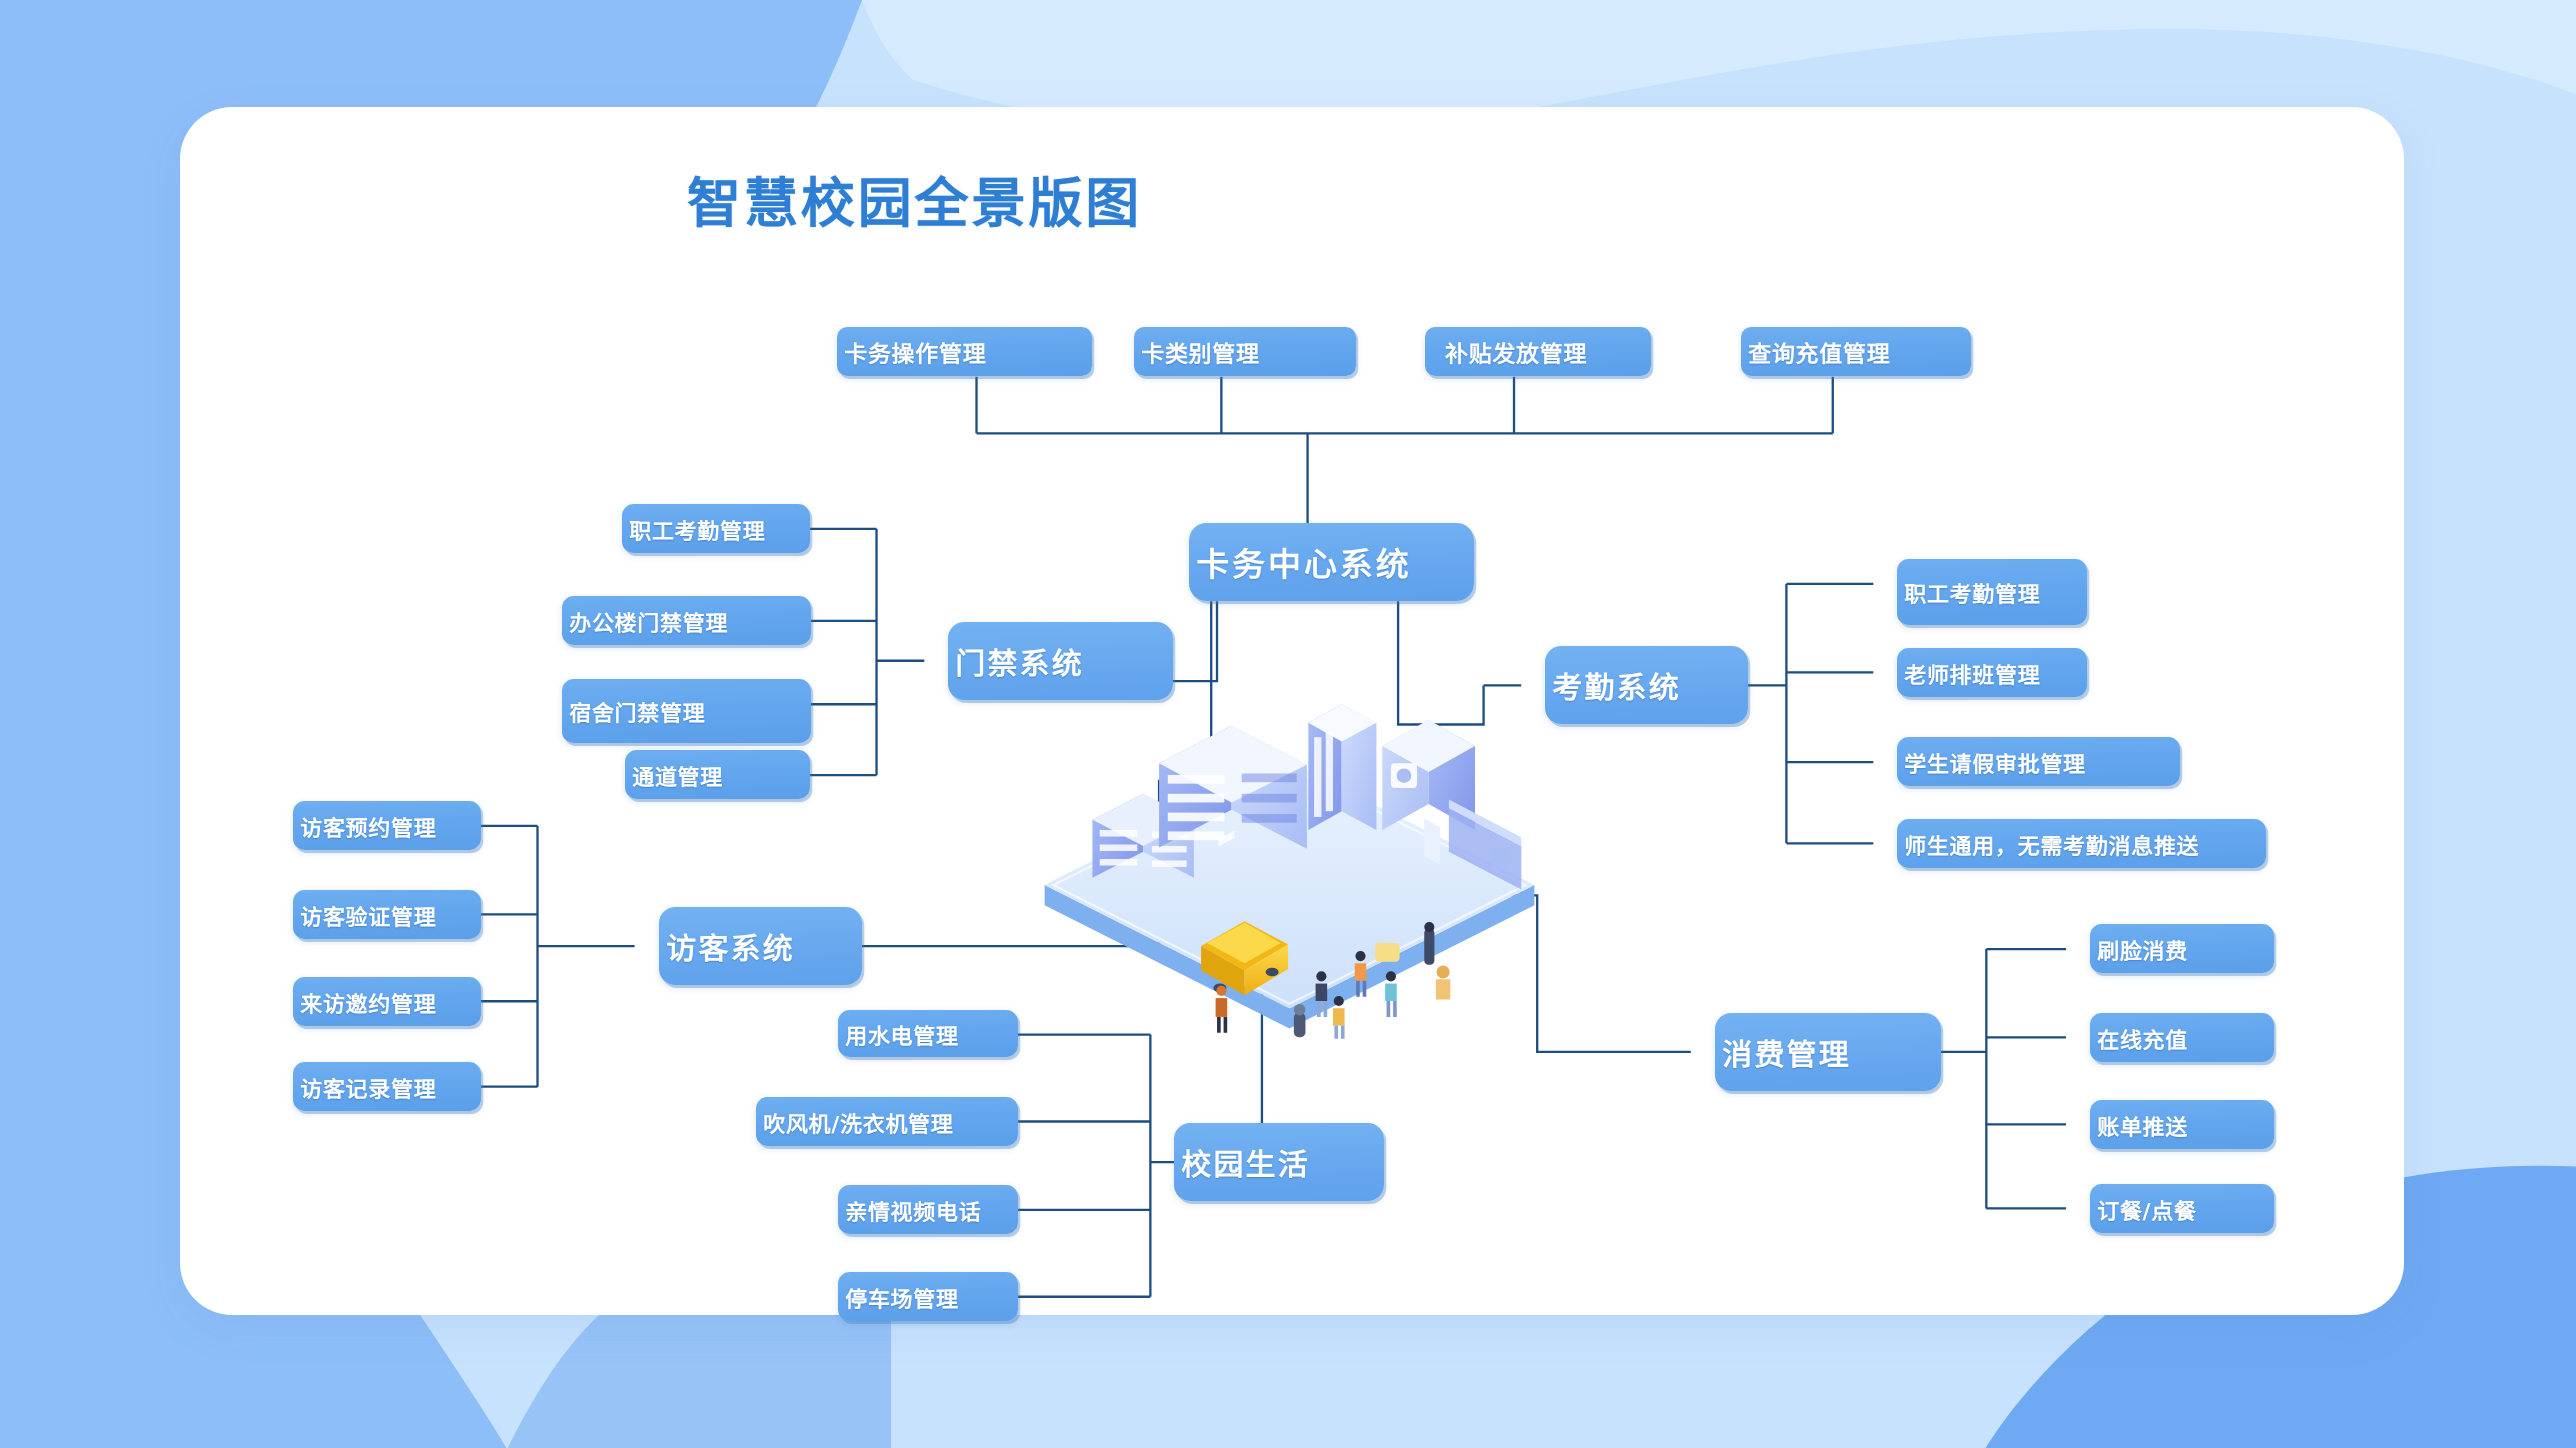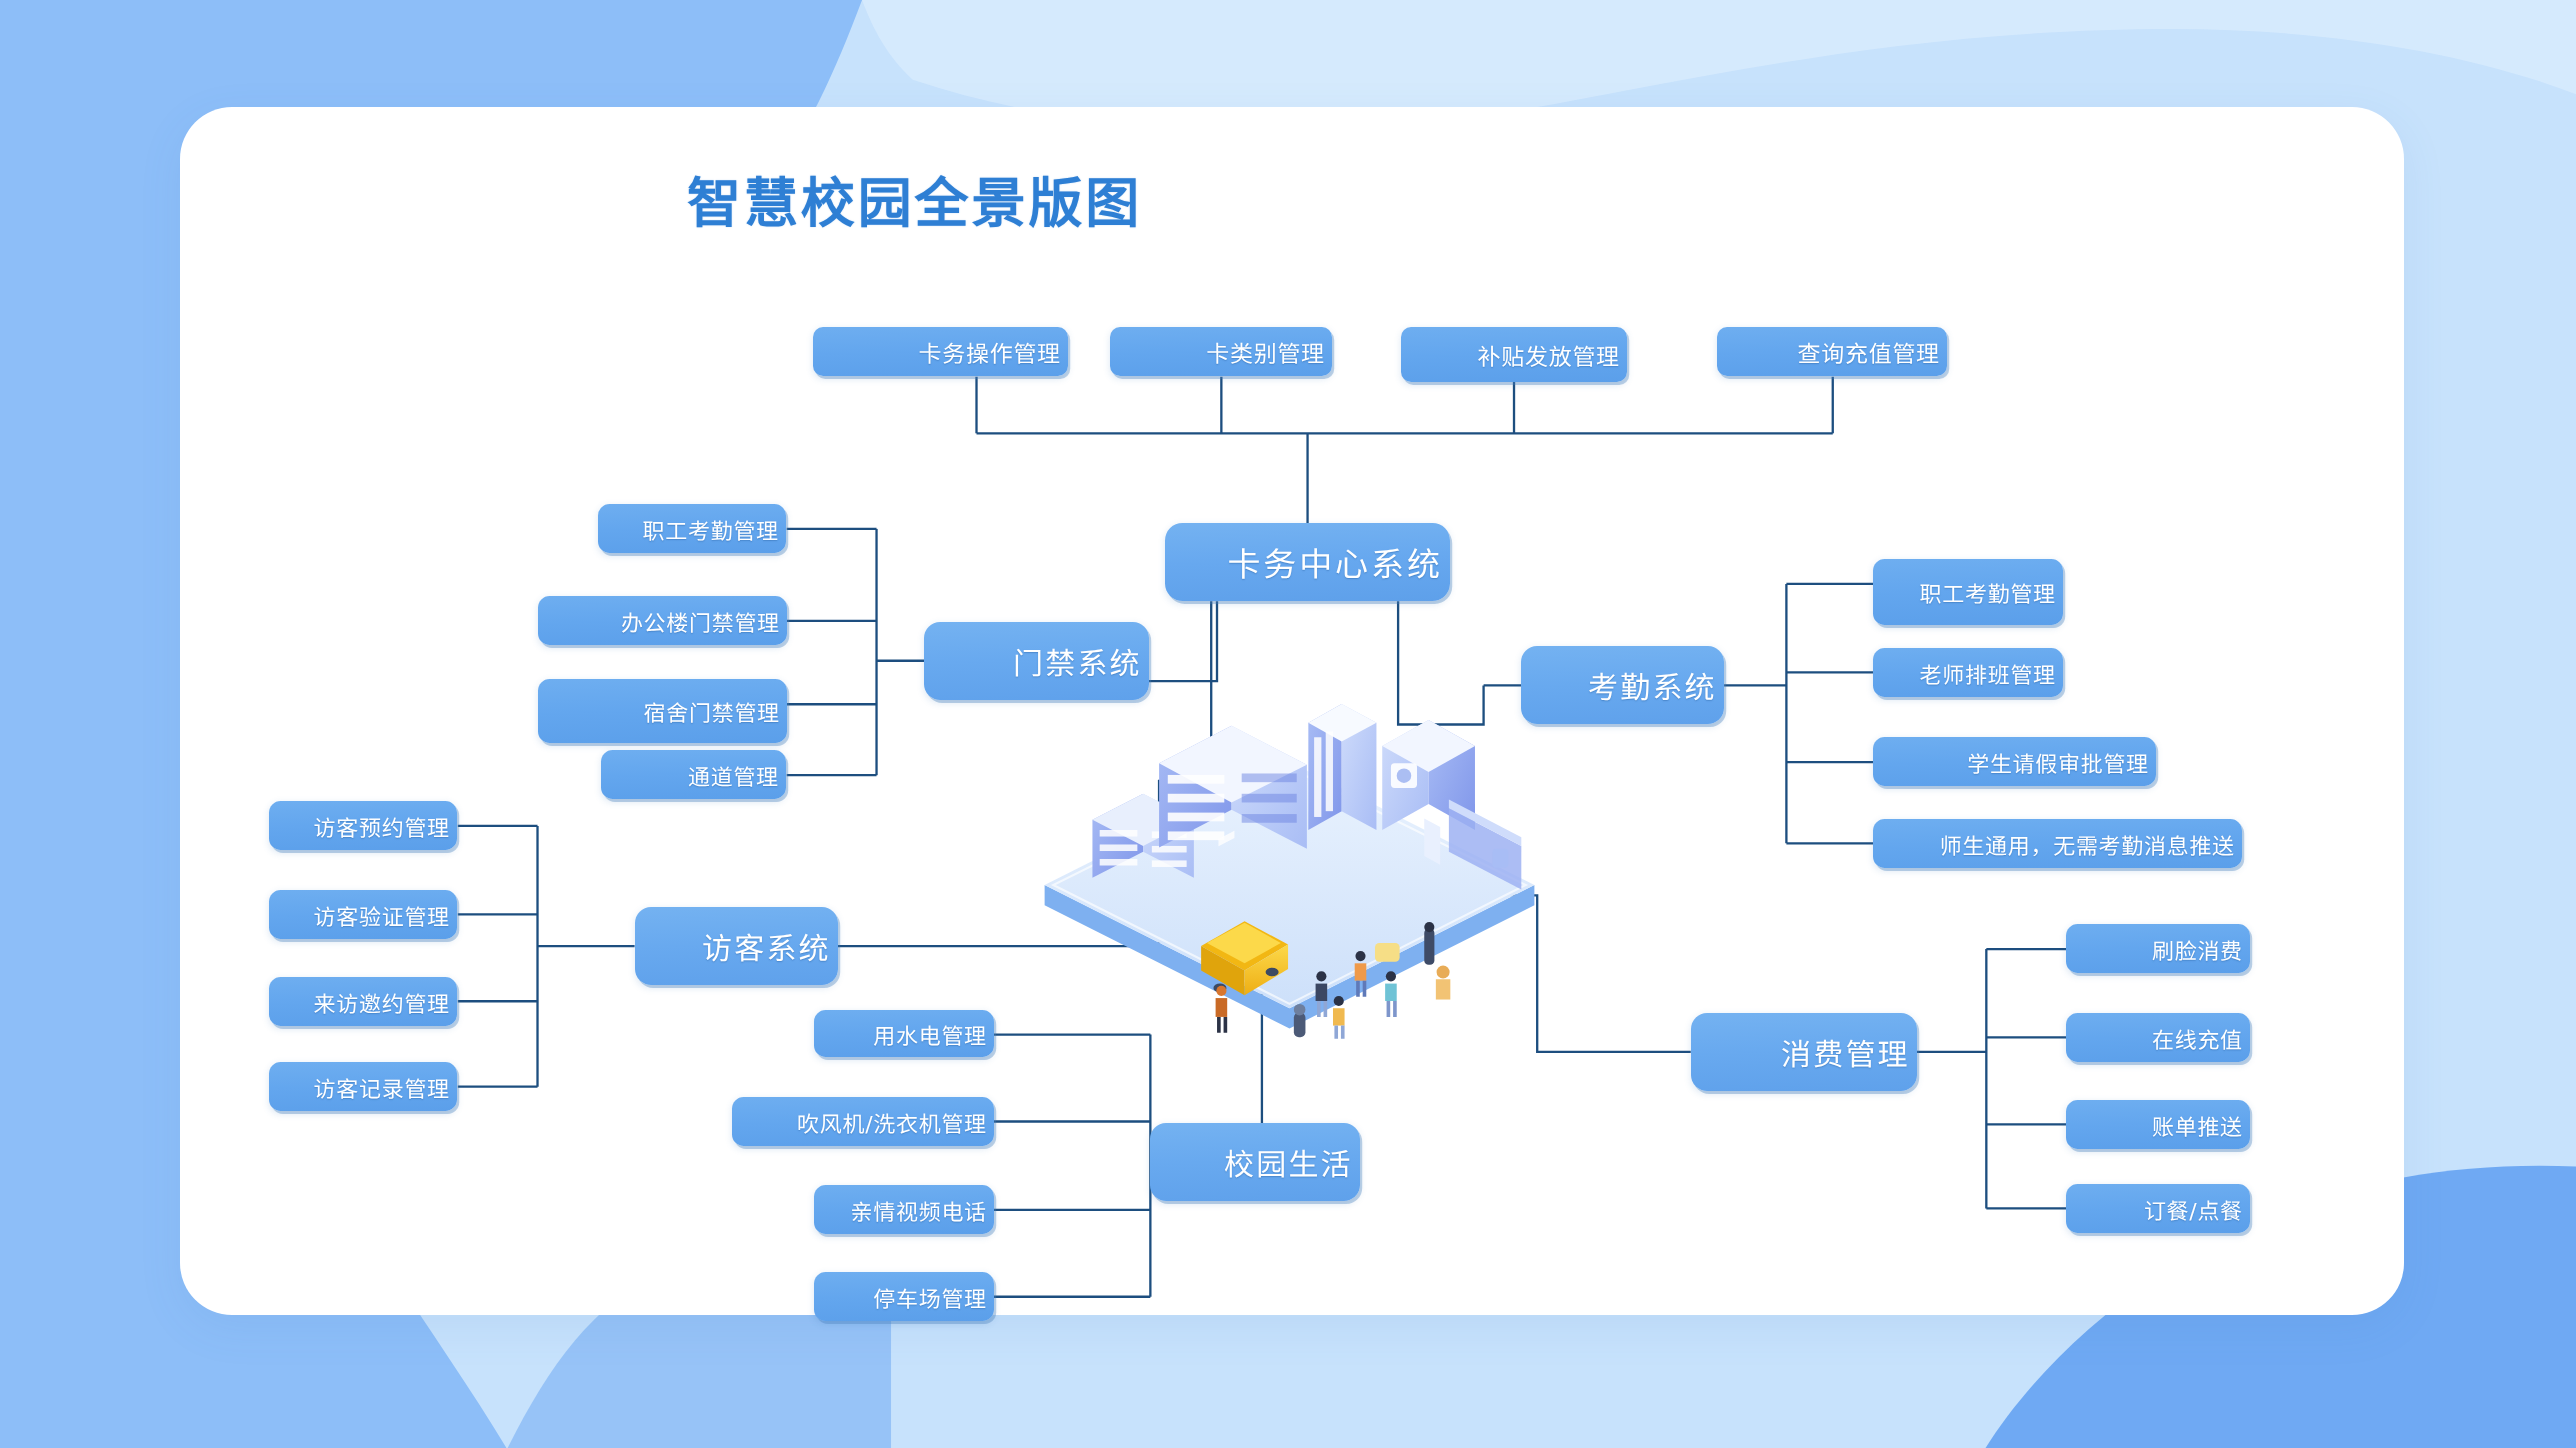--- a/index.html
+++ b/index.html
@@ -35,33 +35,34 @@
   #connectors{position:absolute;left:0;top:0;width:2576px;height:1449px;z-index:3;pointer-events:none;}
   #connectors path,#connectors line{fill:none;stroke:#1d4e7f;stroke-width:3.2;}
 
   
   #illustration{position:absolute;left:1014px;top:688px;width:551px;height:355px;z-index:4;}
   #illustration svg{display:block;width:551px;height:355px;}
 
   
   .node{
     position:absolute;z-index:5;
-    display:flex;align-items:center;justify-content:flex-end;
+    display:flex;align-items:center;justify-content:flex-start;
     box-sizing:border-box;
     background:linear-gradient(178deg,#6eaef0 0%,#63a6ee 48%,#5b9fea 100%);
     color:#ffffff;
     border-radius:13px;
     text-align:center;
     white-space:nowrap;
     font-family:"DejaVu Sans","Liberation Sans",sans-serif;
-    font-weight:400;
+    font-weight:700;
     box-shadow:2.2px 2.9px 0 rgba(70,125,185,.35), 0 2.2px 7.2px rgba(60,120,190,.18);
     text-shadow:0 0.7px 1.4px rgba(40,95,160,.45);
     letter-spacing:0.7px;
     padding:0 7.2px;
+    margin-left:24px;
   }
   .node.leaf{font-size:22px;border-radius:11.6px;}
   .node.hub{font-size:30px;border-radius:16px;letter-spacing:2.2px;
     background:linear-gradient(178deg,#74b2f1 0%,#68a9ef 48%,#5fa1eb 100%);}
   .node.center{font-size:33px;border-radius:17.4px;letter-spacing:2.9px;
     background:linear-gradient(178deg,#74b2f1 0%,#67a8ef 48%,#5ea0ea 100%);}
   .node.top{font-size:23px;border-radius:10px;}
 </style>
 </head>
 <body>
@@ -269,21 +270,21 @@
     </g>
   </svg>
 </div>
 
 <div class="node top" style="left:813px;top:327px;width:255px;height:49px;">
   <span>卡务操作管理</span>
 </div>
 <div class="node top" style="left:1110px;top:327px;width:222px;height:49px;">
   <span>卡类别管理</span>
 </div>
-<div class="node top" style="left:1401px;top:327px;width:226px;height:55px;padding-left:20px;">
+<div class="node top" style="left:1401px;top:327px;width:226px;height:49px;padding-left:20px;">
   <span>补贴发放管理</span>
 </div>
 <div class="node top" style="left:1717px;top:327px;width:230px;height:49px;">
   <span>查询充值管理</span>
 </div>
 
 <div class="node center" style="left:1165px;top:523px;width:285px;height:78px;">
   <span>卡务中心系统</span>
 </div>
 

